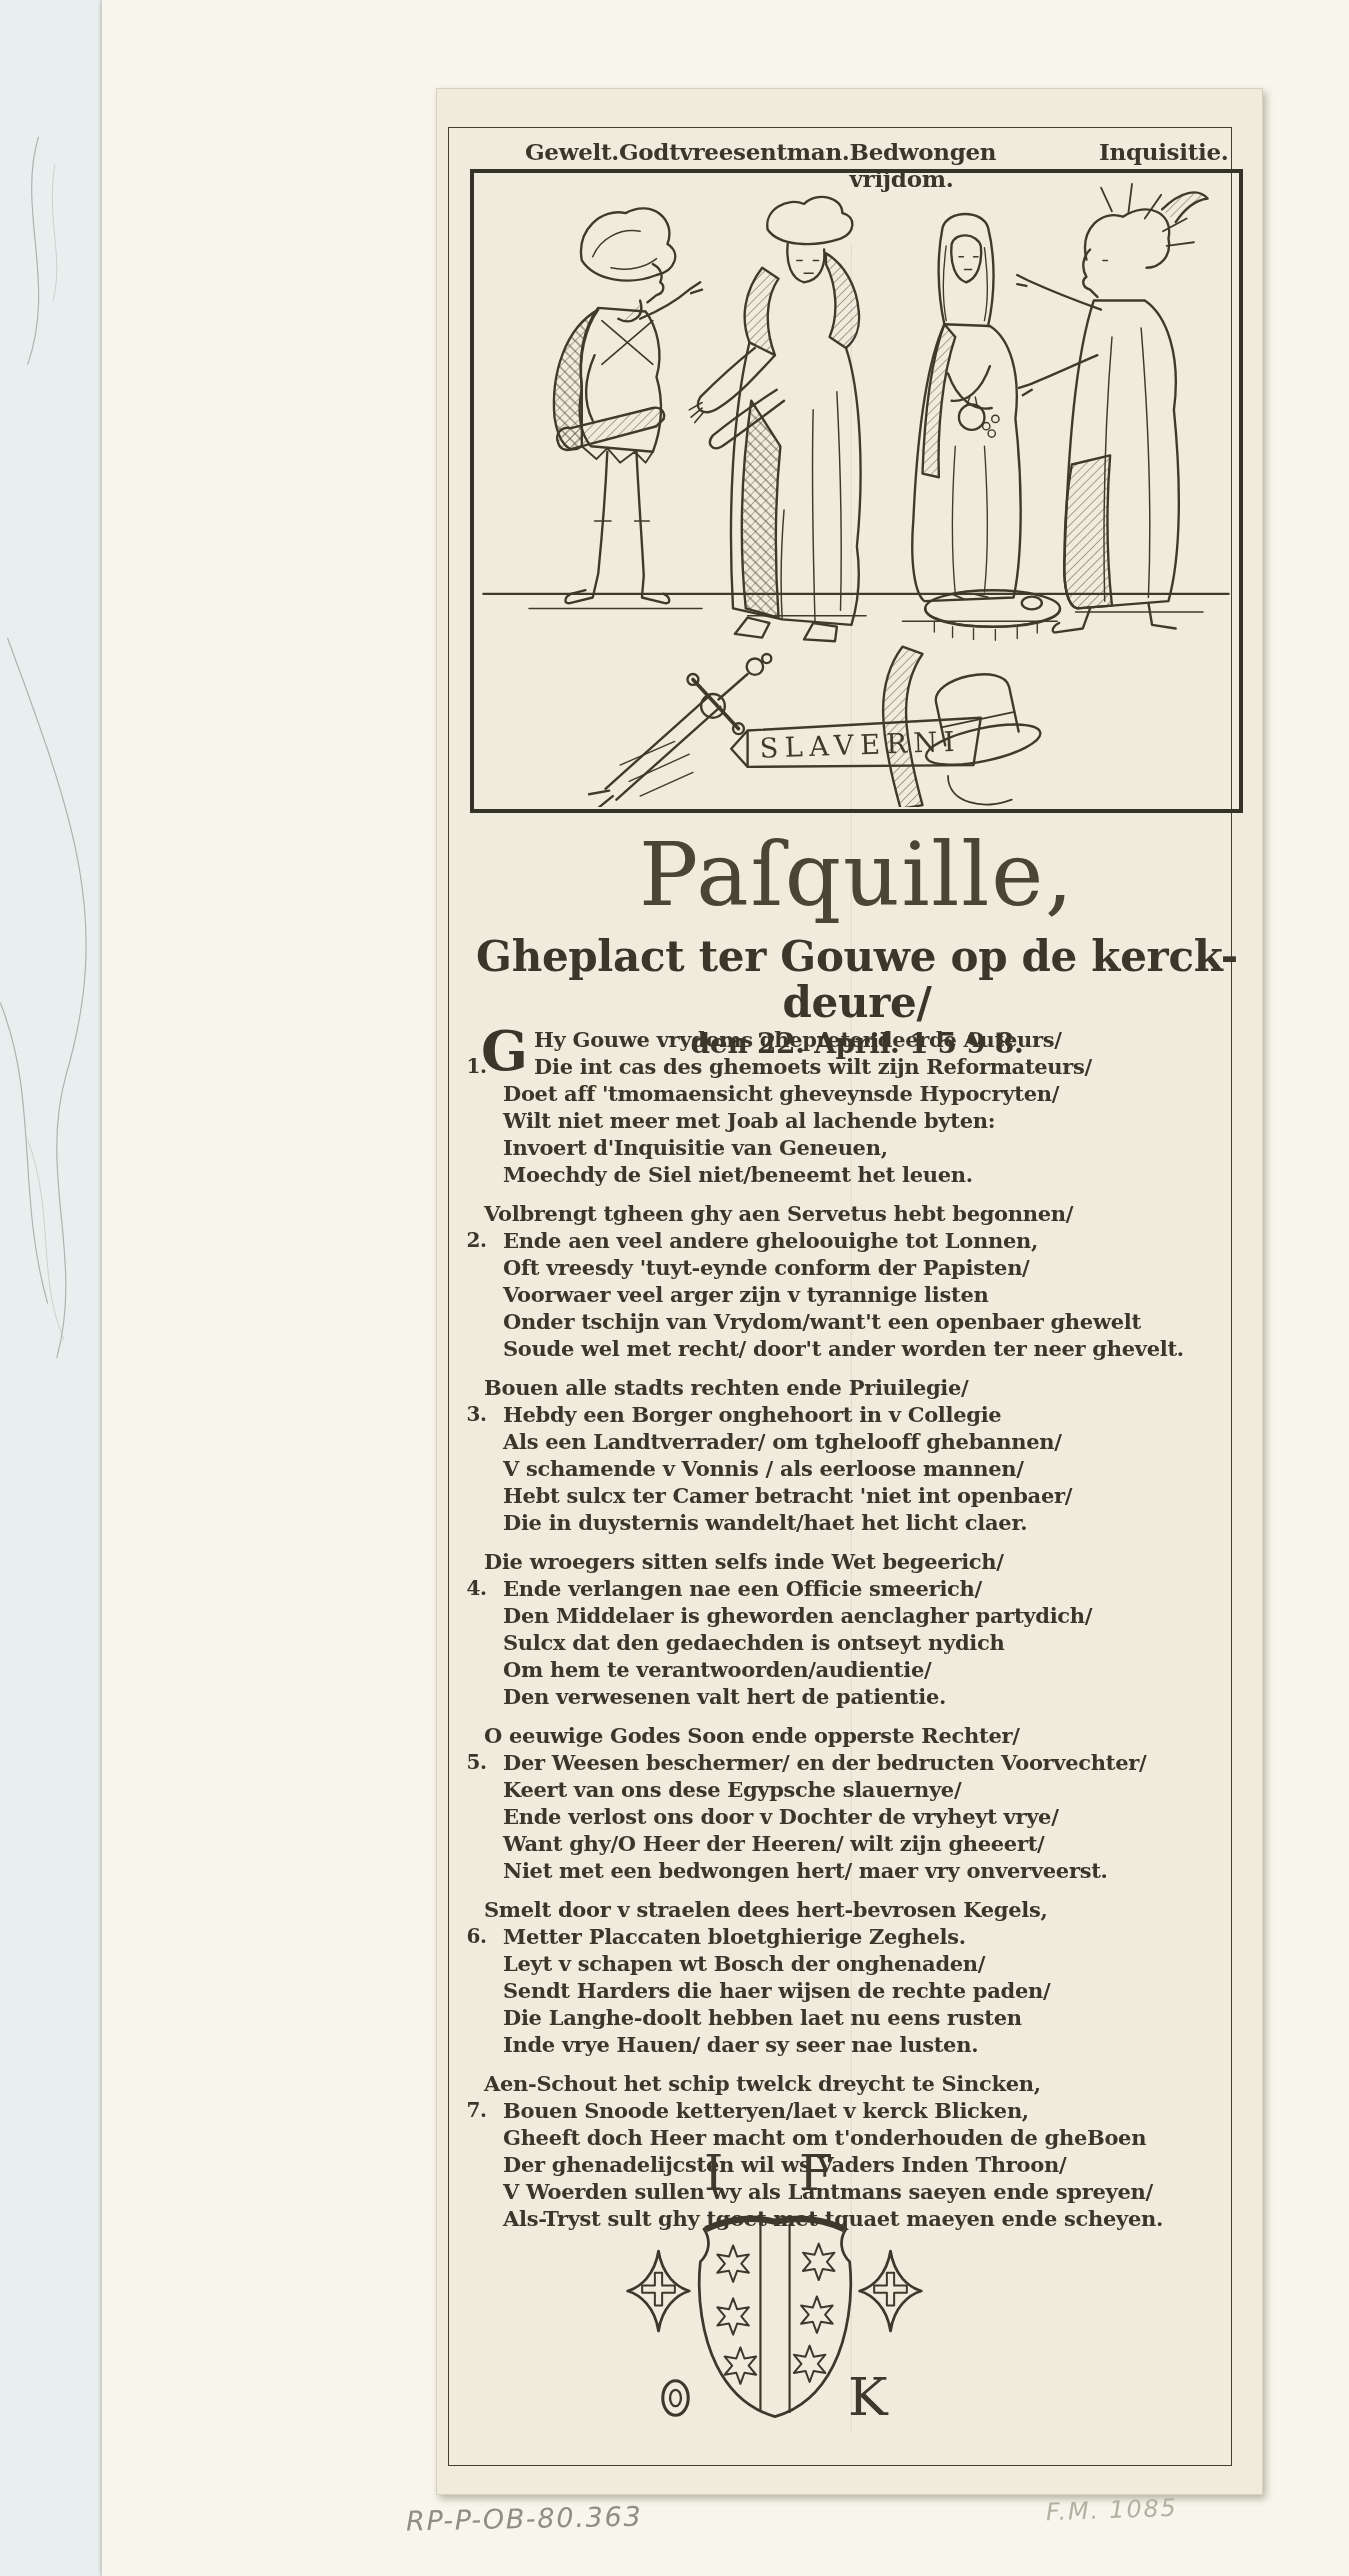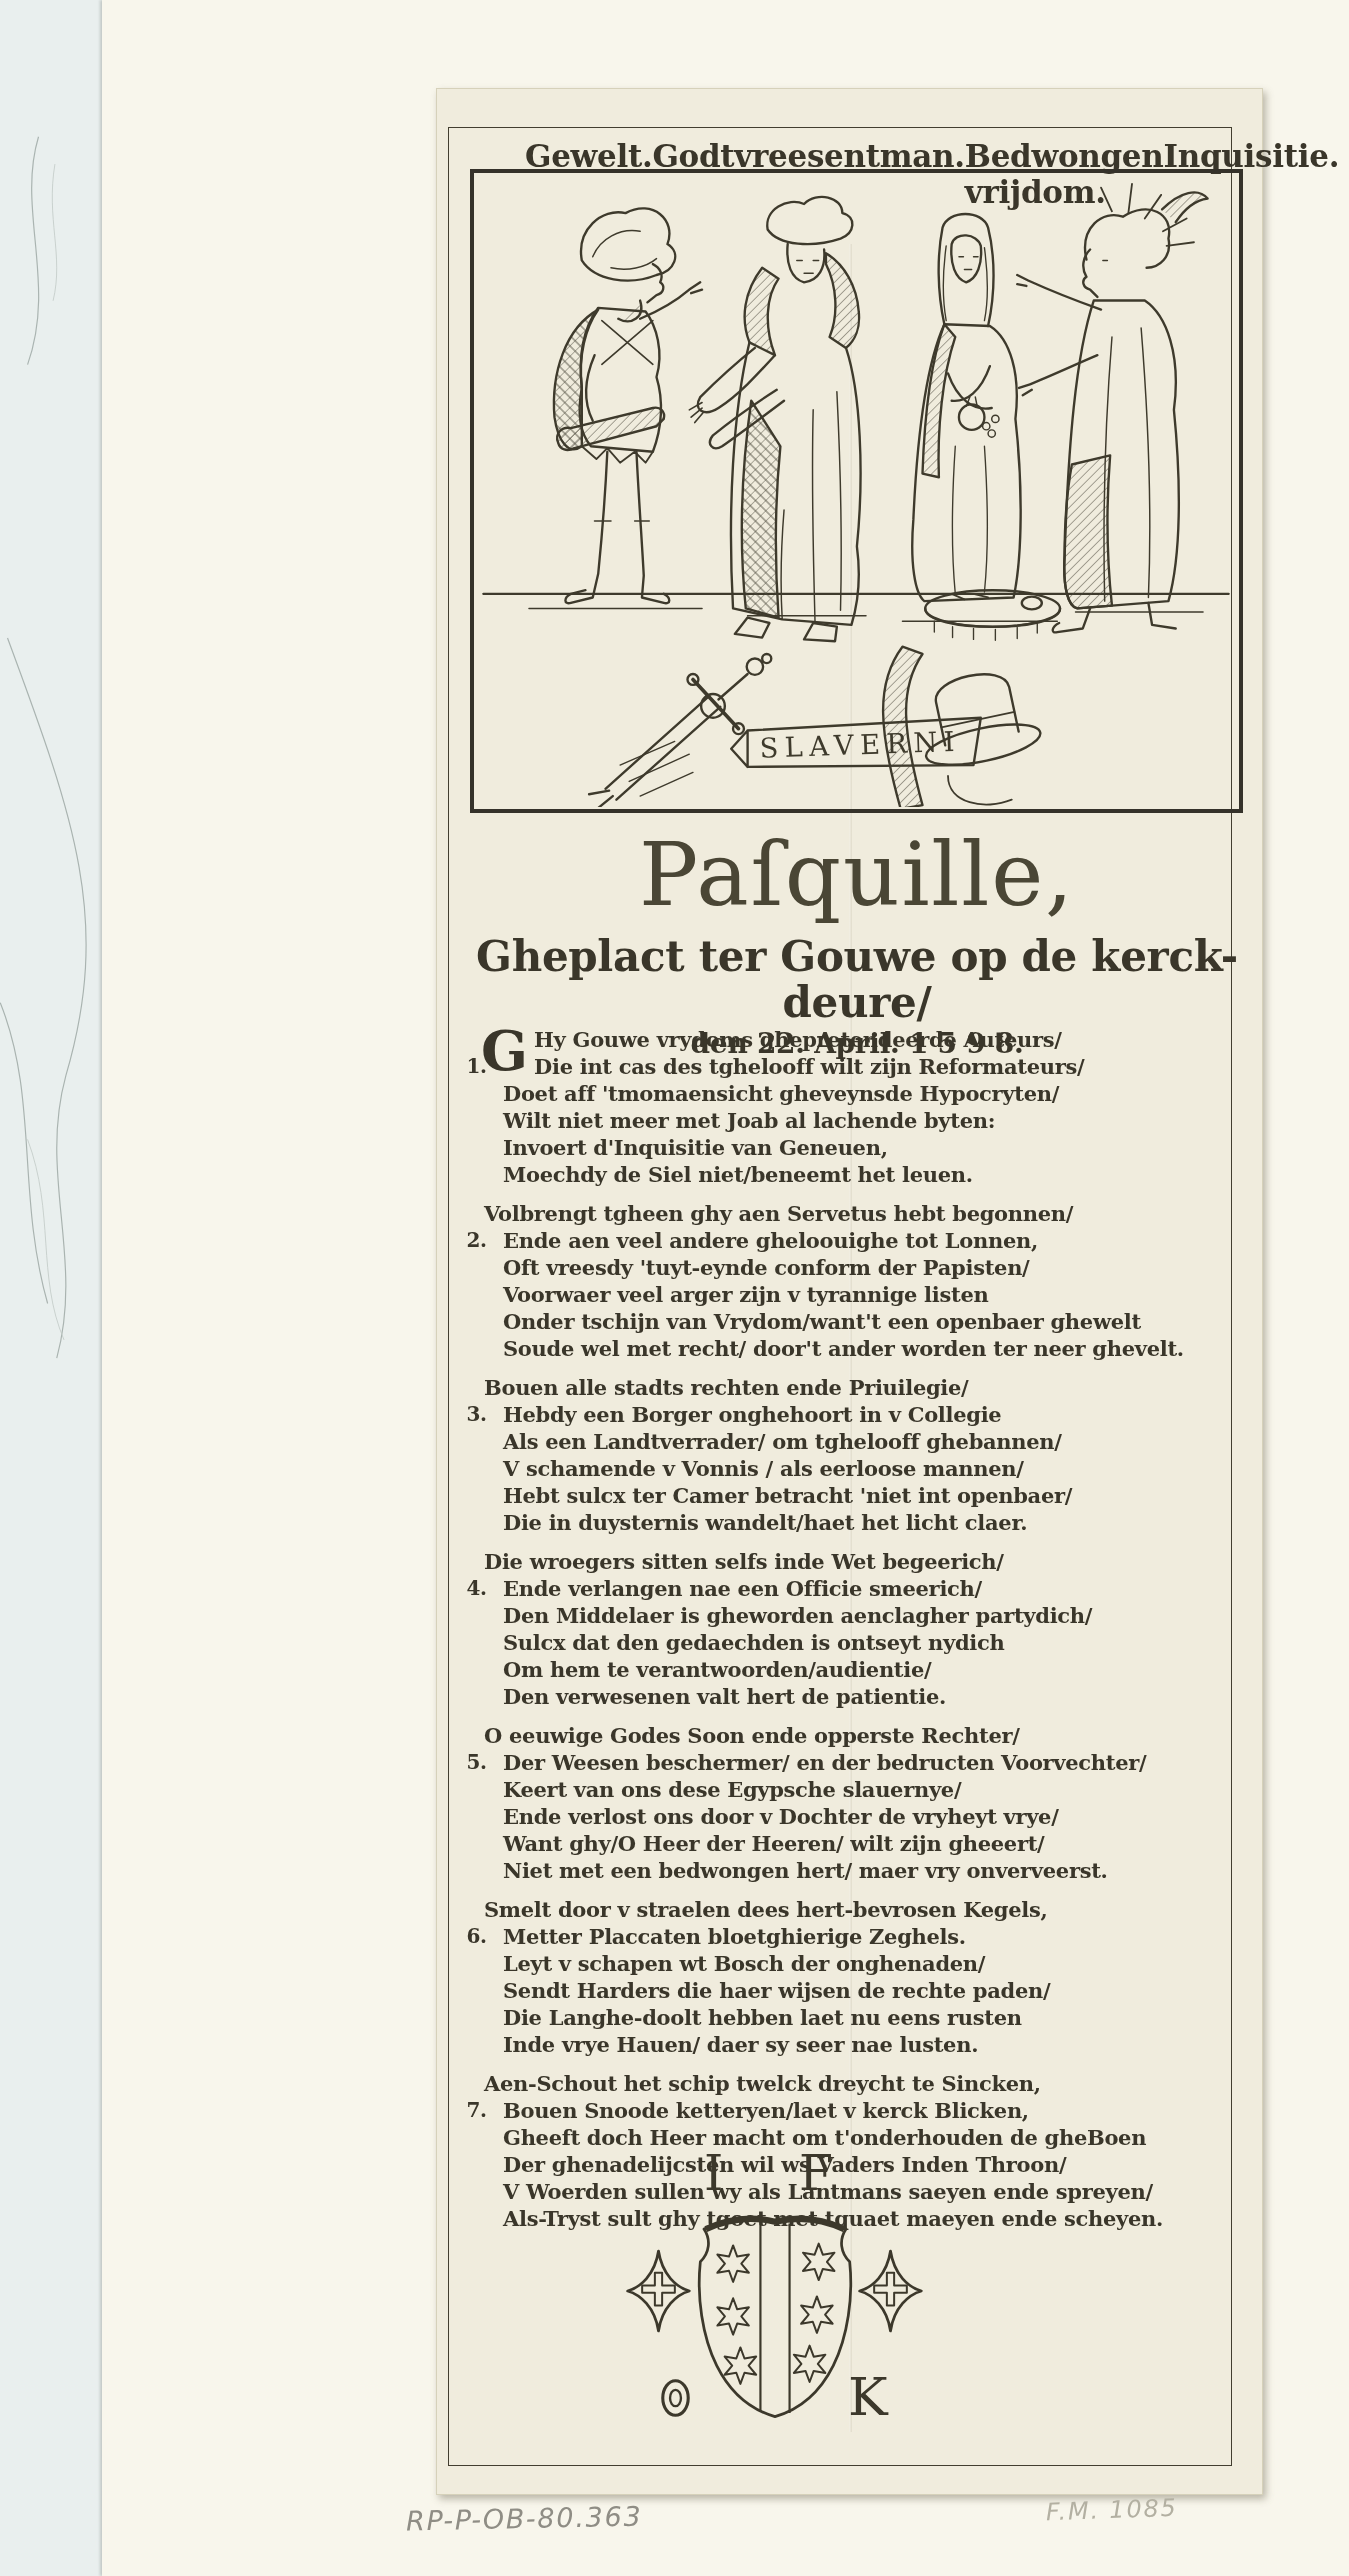--- a/index.html
+++ b/index.html
@@ -16,21 +16,21 @@
          box-shadow:2.7px 3.6px 7.3px rgba(110,105,85,.45);}
   .crease{position:absolute;left:412px;top:155px;width:2.7px;height:2188px;
           background:linear-gradient(to right, rgba(255,255,255,.25), rgba(130,120,90,.14));}
 
   .rule-frame{position:absolute;left:11px;top:38px;width:782px;height:2337px;
               border:1.8px solid #423e30;}
 
   .caption-row{position:absolute;left:11px;top:49px;width:786px;box-sizing:border-box;
                padding-left:77px;padding-right:5.5px;display:flex;justify-content:space-between;}
   .bl{font-weight:bold;color:#3a362a;letter-spacing:-0.3px;}
-  .caption-row span{font-size:31px;}
+  .caption-row span{font-size:23px;}
 
   .woodcut{position:absolute;left:33px;top:80px;width:773px;height:644px;
            border:4.6px solid #35322a;box-sizing:border-box;background:transparent;}
   .woodcut svg{display:block;}
 
   .title-block{position:absolute;left:11px;top:735px;width:786px;text-align:center;color:#45412f;padding-left:16px;}
   .doc-title{font-size:88px;line-height:1.15;font-weight:normal;letter-spacing:1.8px;color:#4a4635;margin:0;}
   .doc-subtitle{font-size:42px;line-height:1.1;margin-top:9px;}
   .doc-dateline{font-size:28px;}
 
@@ -197,21 +197,21 @@
       <div class="doc-subtitle bl">Gheplact ter Gouwe op de kerck-deure/</div>
       <div class="doc-dateline bl">den 22. April. 1 5 9 8.</div>
     </div>
 
     <div class="stanzas bl">
 
       <div class="stanza">
         <div class="s-num">1.</div>
         <span class="dropcap">G</span>
         <div class="s-line">Hy Gouwe vrydoms ghepretendeerde Auteurs/</div>
-        <div class="s-line">Die int cas des tghelooff wilt zijn Reformateurs/</div>
+        <div class="s-line">Die int cas des ghemoets wilt zijn Reformateurs/</div>
         <div class="s-line">Doet aff 'tmomaensicht gheveynsde Hypocryten/</div>
         <div class="s-line">Wilt niet meer met Joab al lachende byten:</div>
         <div class="s-line">Invoert d'Inquisitie van Geneuen,</div>
         <div class="s-line">Moechdy de Siel niet/beneemt het leuen.</div>
       </div>
 
       <div class="stanza">
         <div class="s-num">2.</div>
         <div class="s-line first">Volbrengt tgheen ghy aen Servetus hebt begonnen/</div>
         <div class="s-line">Ende aen veel andere gheloouighe tot Lonnen,</div>

